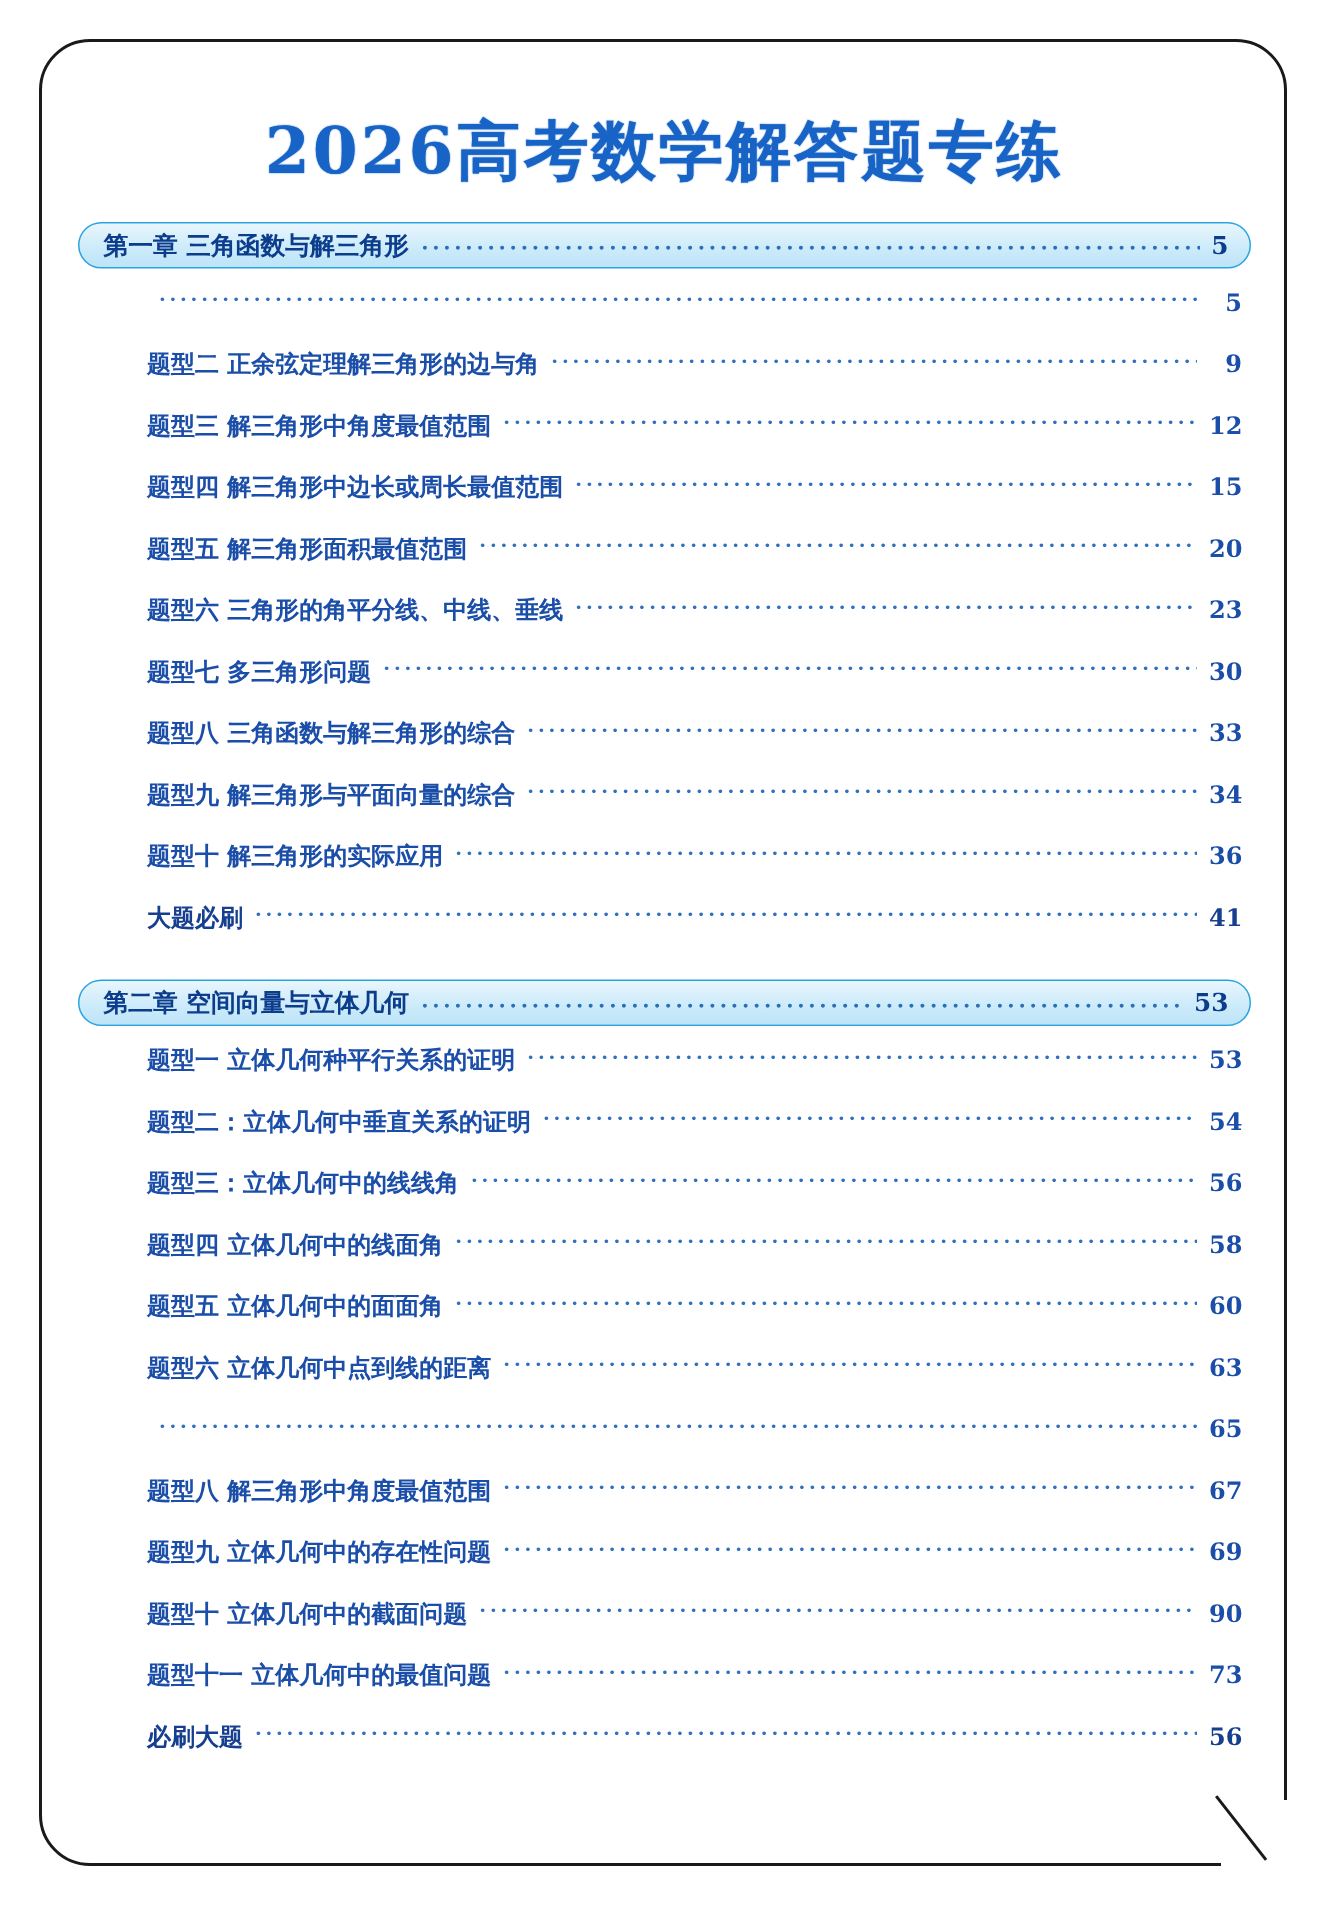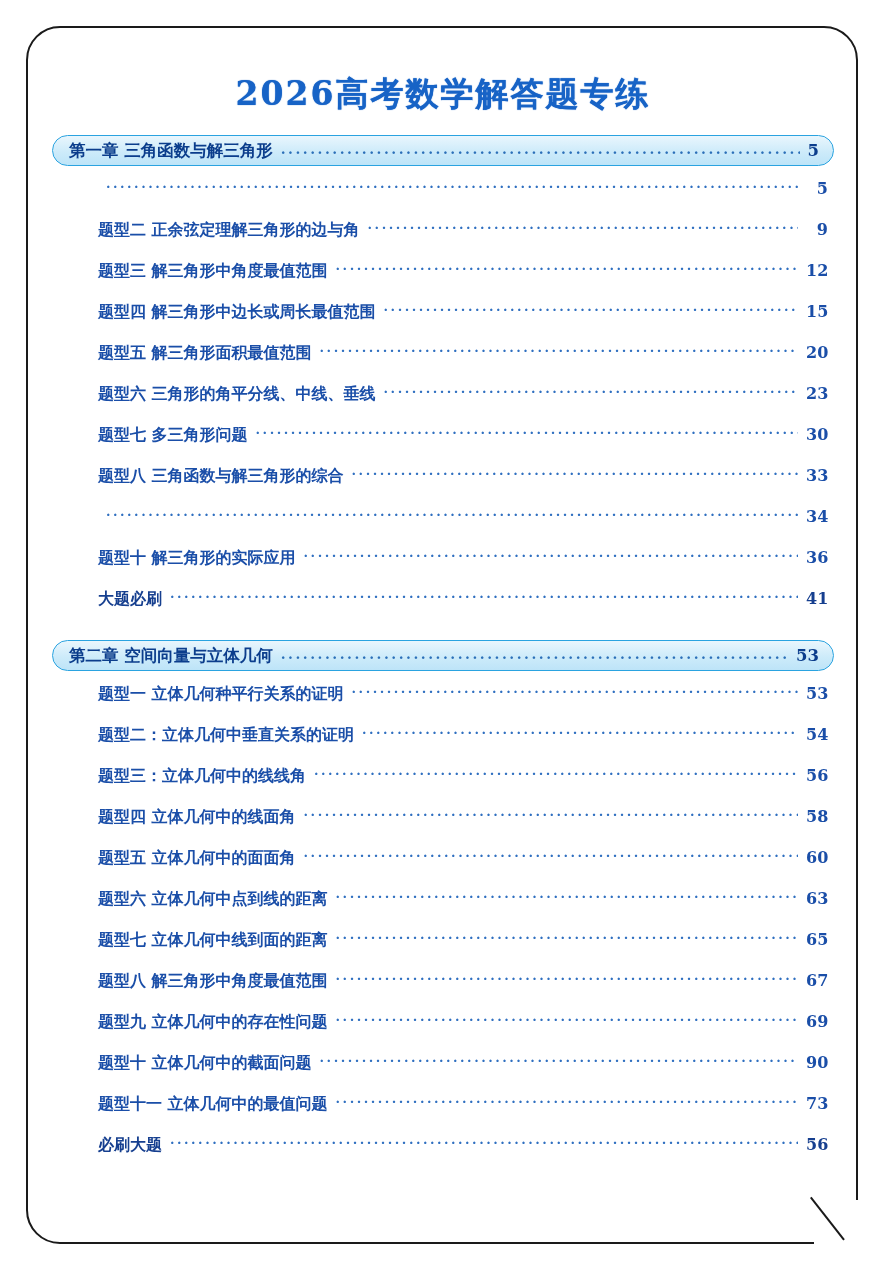--- a/index.html
+++ b/index.html
@@ -59,21 +59,21 @@
     top: 58px;
     width: 782px;
   }
 
   
   .doc-title {
     text-align: center;
     color: #1763c6;
     font-family: "DejaVu Serif", "Liberation Serif", serif;
     font-weight: bold;
-    font-size: 33px;
+    font-size: 43px;
     letter-spacing: 2px;
     margin: 14px 0 18px 0;
     text-shadow: 0 0 1px #1763c6;
   }
 
   
   .chapter {
     display: flex;
     align-items: center;
     box-sizing: border-box;
@@ -184,20 +184,21 @@
       <span class="e-label">题型七 多三角形问题</span>
       <span class="dots">··································································································································································</span>
       <span class="pg">30</span>
     </div>
     <div class="entry">
       <span class="e-label">题型八 三角函数与解三角形的综合</span>
       <span class="dots">··································································································································································</span>
       <span class="pg">33</span>
     </div>
     <div class="entry">
+      <span class="e-label">题型九 解三角形与平面向量的综合</span>
       <span class="dots">··································································································································································</span>
       <span class="pg">34</span>
     </div>
     <div class="entry">
       <span class="e-label">题型十 解三角形的实际应用</span>
       <span class="dots">··································································································································································</span>
       <span class="pg">36</span>
     </div>
     <div class="entry plain">
       <span class="e-label">大题必刷</span>
@@ -235,21 +236,20 @@
       <span class="e-label">题型五 立体几何中的面面角</span>
       <span class="dots">··································································································································································</span>
       <span class="pg">60</span>
     </div>
     <div class="entry">
       <span class="e-label">题型六 立体几何中点到线的距离</span>
       <span class="dots">··································································································································································</span>
       <span class="pg">63</span>
     </div>
     <div class="entry">
-      <span class="e-label">题型七 立体几何中线到面的距离</span>
       <span class="dots">··································································································································································</span>
       <span class="pg">65</span>
     </div>
     <div class="entry">
       <span class="e-label">题型八 解三角形中角度最值范围</span>
       <span class="dots">··································································································································································</span>
       <span class="pg">67</span>
     </div>
     <div class="entry">
       <span class="e-label">题型九 立体几何中的存在性问题</span>

